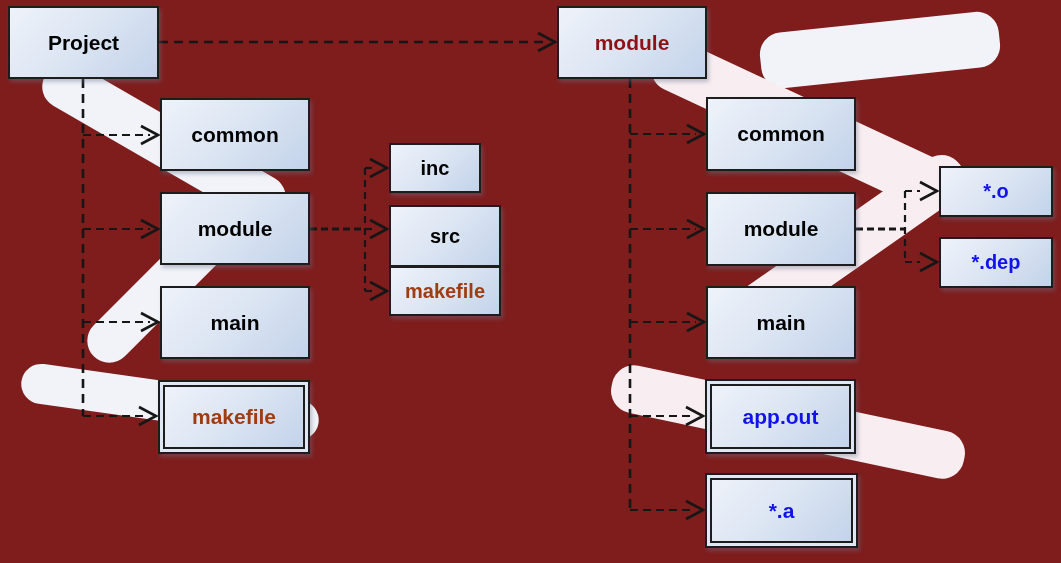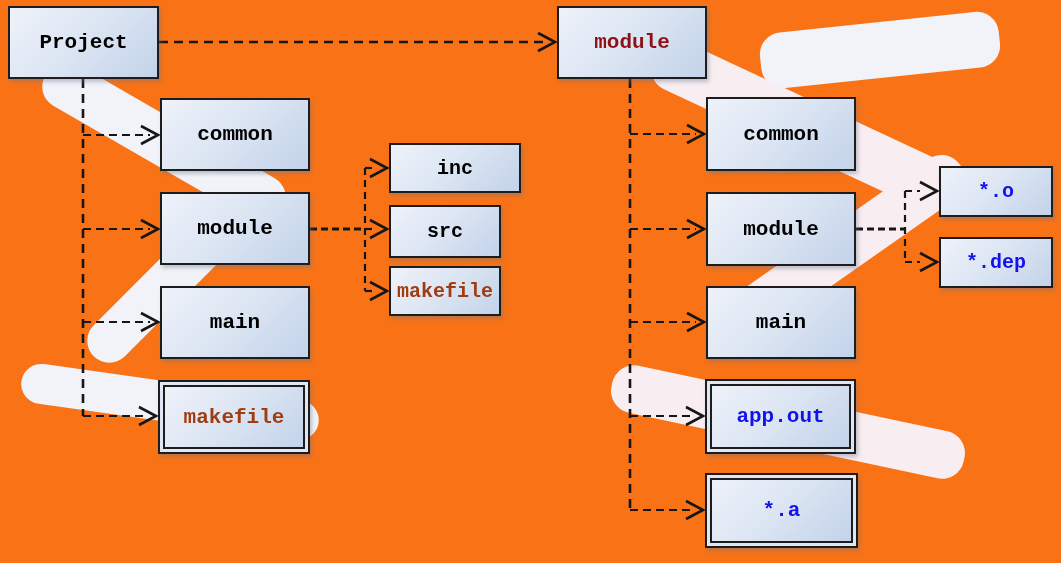--- a/index.html
+++ b/index.html
@@ -1,19 +1,19 @@
 <!DOCTYPE html>
 <html><head>
 <meta charset="utf-8">
 <style>
   html,body{margin:0;padding:0;background:#ffffff;}
   .canvas{
     position:relative;width:1061px;height:563px;overflow:hidden;
-    background:#f97316;
-    font-family:Liberation Mono, monospace;
+    background:#7f1d1d;
+    font-family:Liberation Sans, sans-serif;
   }
   
   .wm{position:absolute;border-radius:22px;z-index:0;}
   .wm.gray{background:#f1f3f9;}
   .wm.pink{background:#f8eef1;}
   
   .wires{position:absolute;left:0;top:0;z-index:1;}
   
   .node{
     position:absolute;z-index:2;box-sizing:border-box;
@@ -109,24 +109,24 @@
   </div>
   <div class="node big" style="left:160px;top:286px;width:150px;height:73px;">
     <span class="lbl" style="color: rgb(0, 0, 0);">main</span>
   </div>
   <div class="node2" style="left:158px;top:380px;width:152px;height:74px;">
     <div class="inner">
       <span class="lbl" style="color: rgb(160, 60, 18);">makefile</span>
     </div>
   </div>
 
-  <div class="node small" style="left:389px;top:143px;width:132px;height:50px;">
+  <div class="node small" style="left:389px;top:143px;width:92px;height:50px;">
     <span class="lbl" style="color: rgb(0, 0, 0);">inc</span>
   </div>
-  <div class="node small" style="left:389px;top:205px;width:112px;height:53px;text-align:right;">
+  <div class="node small" style="left:389px;top:205px;width:112px;height:62px;text-align:right;">
     <span class="lbl" style="color: rgb(0, 0, 0);">src</span>
   </div>
   <div class="node small" style="left:389px;top:266px;width:112px;height:50px;">
     <span class="lbl" style="color: rgb(160, 60, 18);">makefile</span>
   </div>
 
   <div class="node big" style="left:557px;top:6px;width:150px;height:73px;">
     <span class="lbl" style="color: rgb(142, 17, 23);">module</span>
   </div>
   <div class="node big" style="left:706px;top:97px;width:150px;height:74px;">

